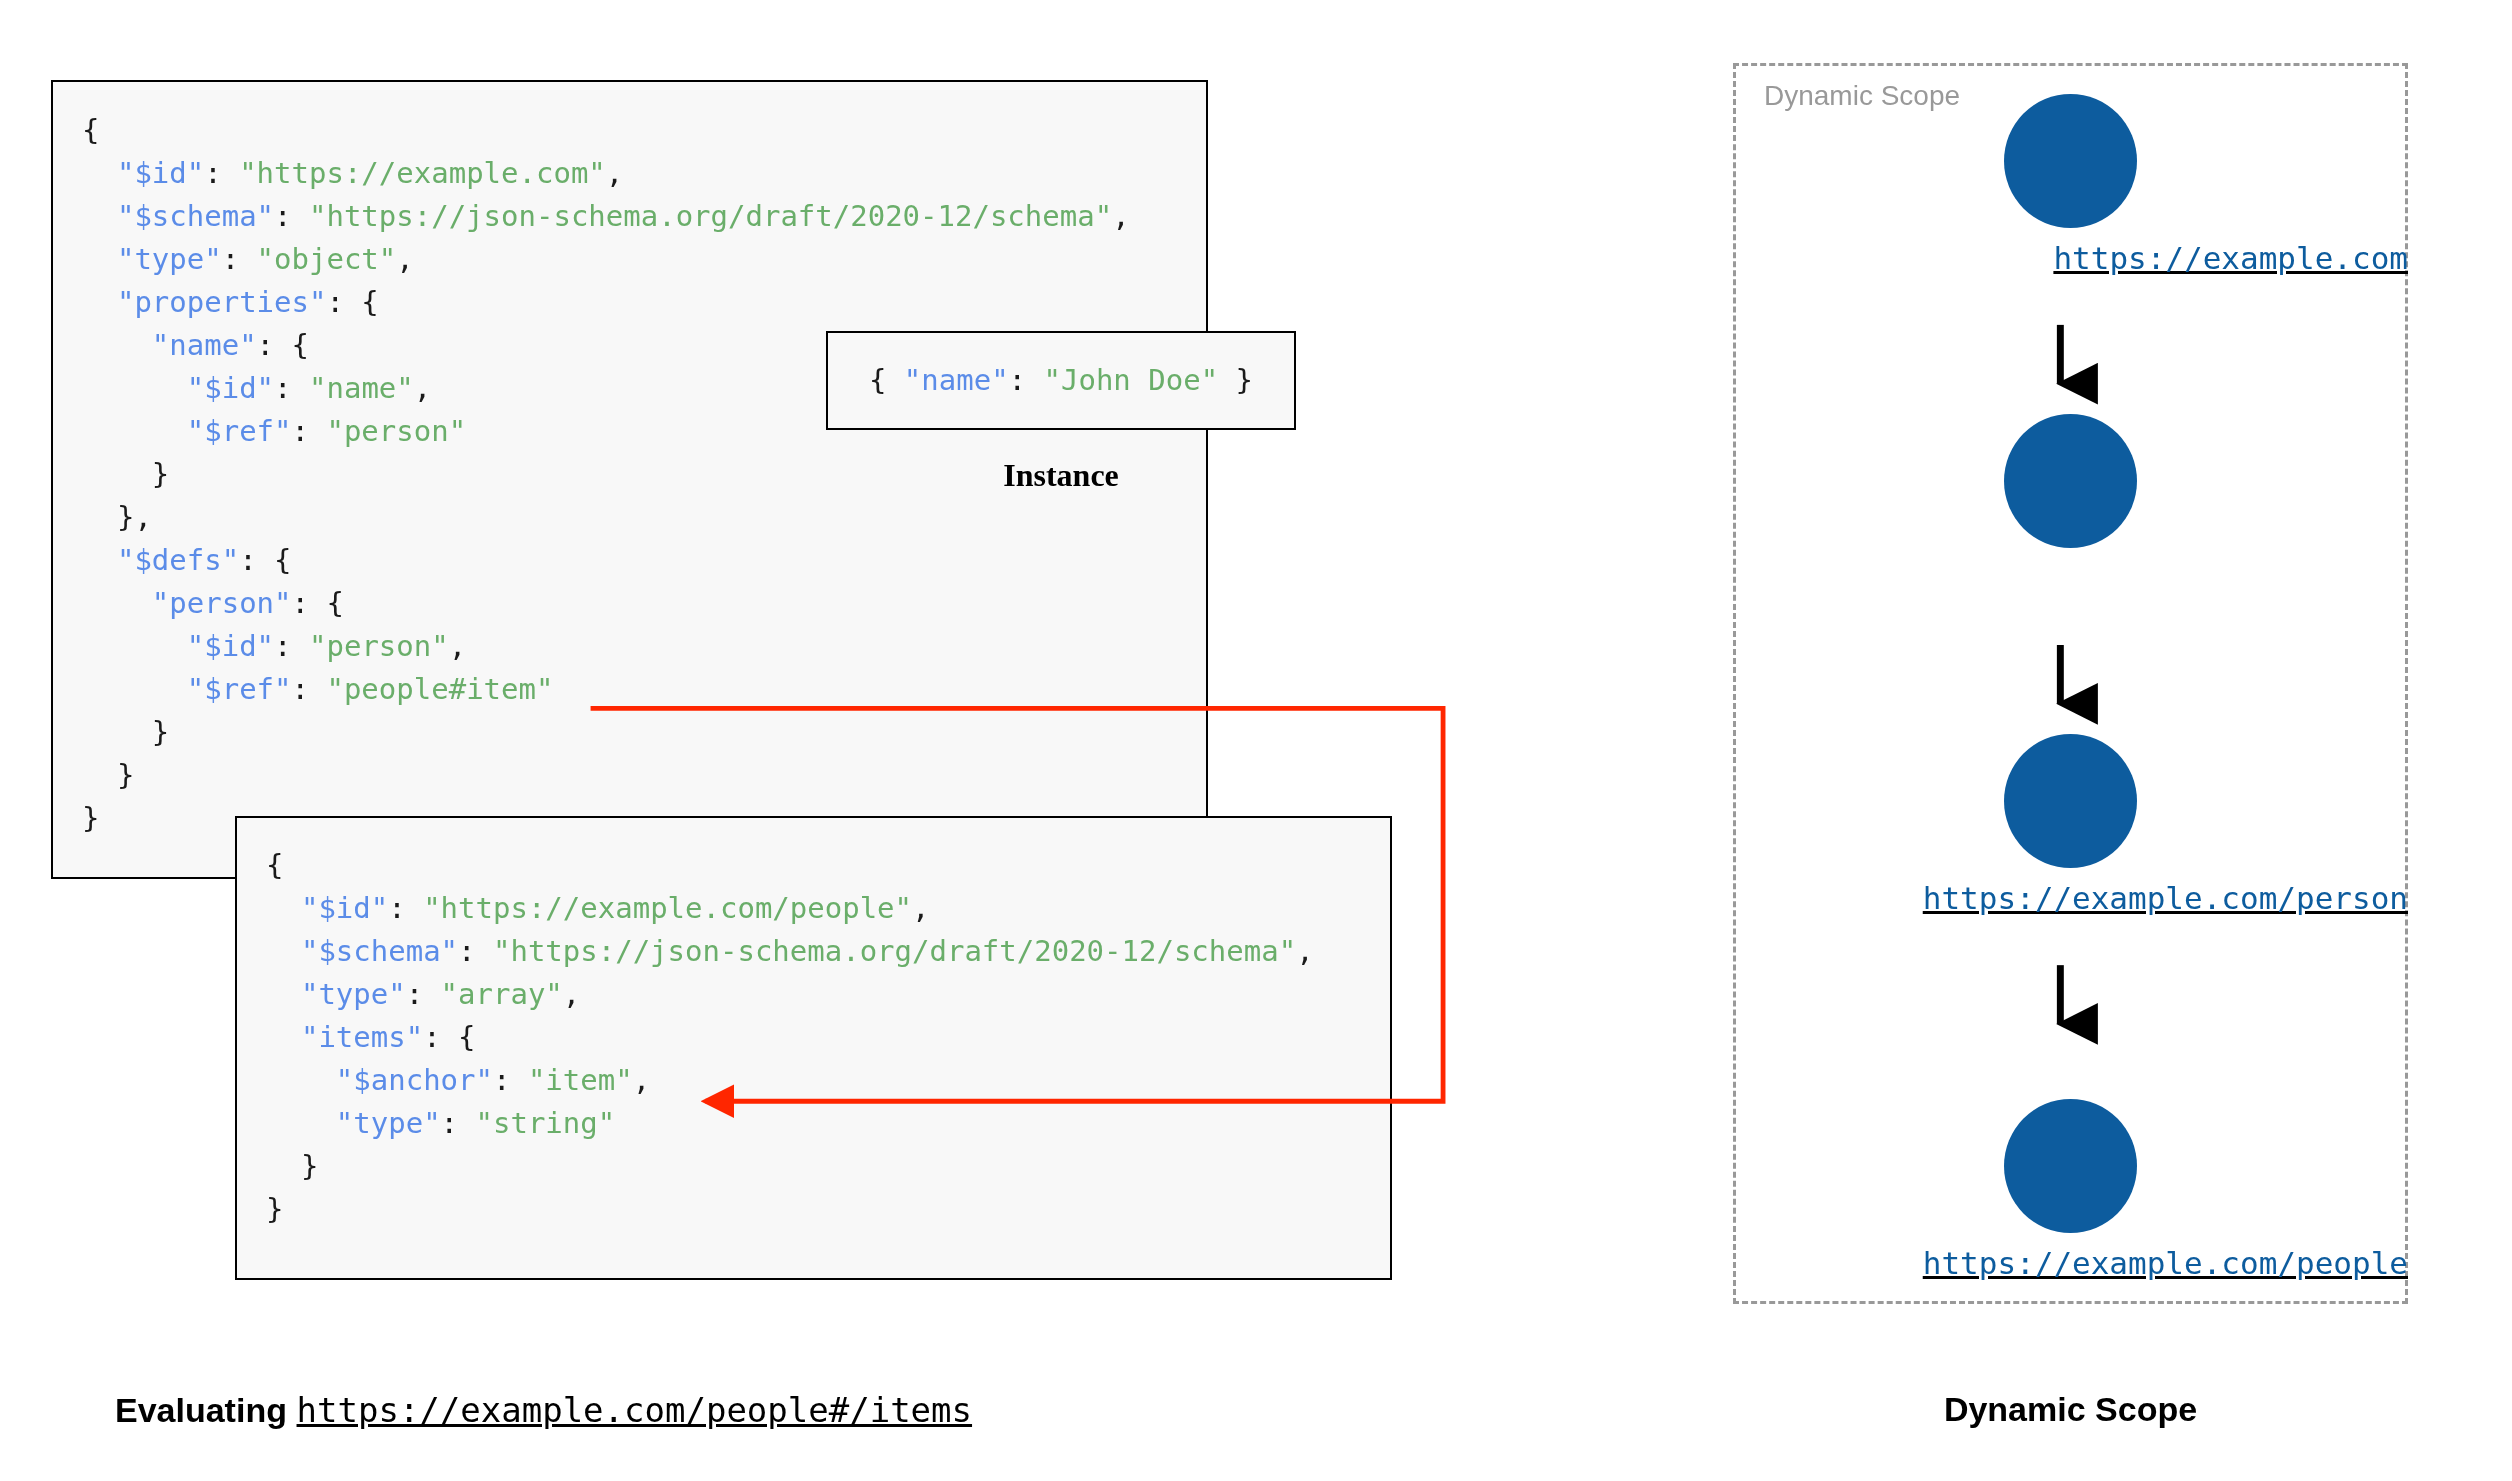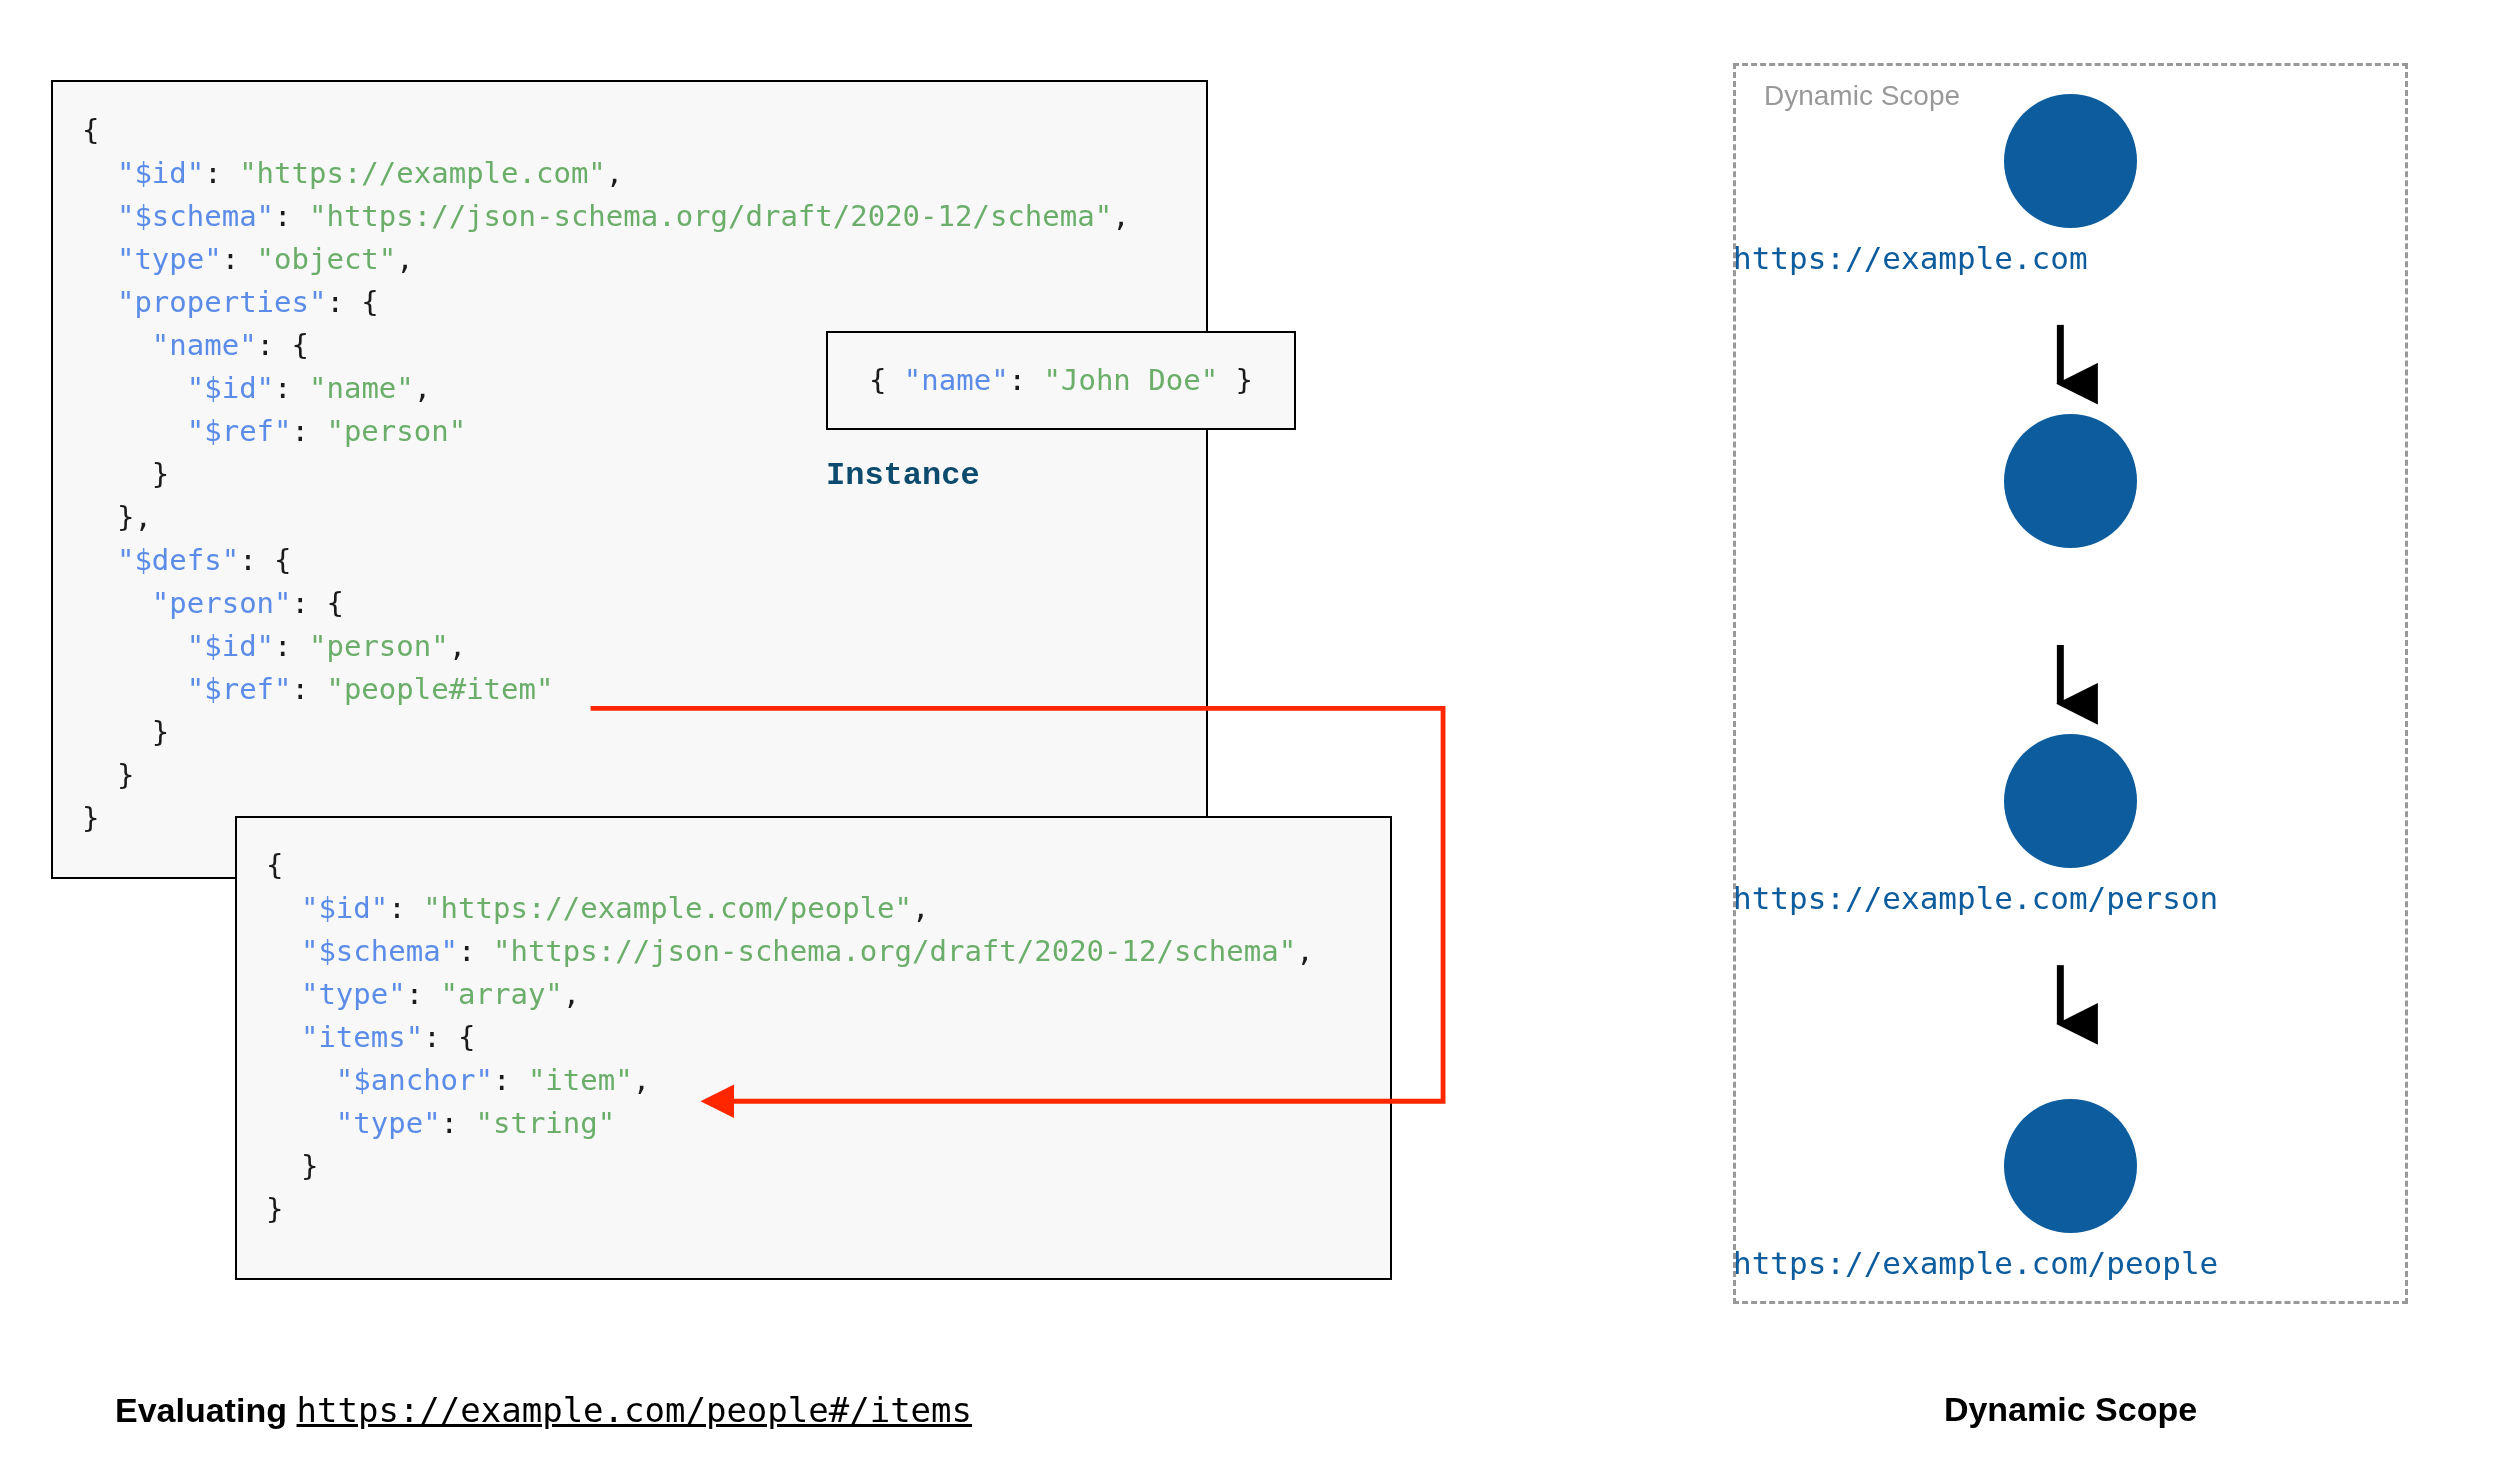--- a/index.html
+++ b/index.html
@@ -46,25 +46,25 @@
     line-height: 1.1;
   }
 
   #people-box   { left: 235px;  top: 816px; width: 1157px; height: 464px; z-index: 5; }
   #people-box .code { position: absolute; left: 29px; top: 26px; }
 
   
   #instance-caption {
     position: absolute;
     left: 826px; top: 457px; width: 470px;
-    text-align: left;
-    font-family: Liberation Mono, monospace;
+    text-align: center;
+    font-family: Liberation Serif, serif;
     font-size: 32px;
     font-weight: bold;
-    color: #0c4a6e;
+    color: #000000;
     z-index: 4;
   }
 
   
   #connector { position: absolute; left: 0; top: 0; width: 2512px; height: 1482px; z-index: 6; pointer-events: none; }
 
   
   #scope-panel {
     position: absolute;
     left: 1733px; top: 63px;
@@ -79,22 +79,23 @@
     left: 1764px; top: 80px;
     font-family: "Liberation Sans", sans-serif;
     font-size: 28px;
     color: #999999;
     z-index: 3;
   }
   .scope-node {
     position: absolute;
     width: 675px;
     left: 1733px;
-    text-align: left;
-    z-index: 3;
+    text-align: right;
+    z-index: 3;
+    text-decoration: underline;
   }
   .scope-circle {
     width: 133px; height: 134px;
     border-radius: 50%;
     background: #0d5c9e;
     margin: 0 auto;
   }
   .scope-label {
     font-family: "DejaVu Sans Mono", monospace;
     font-size: 31px;

